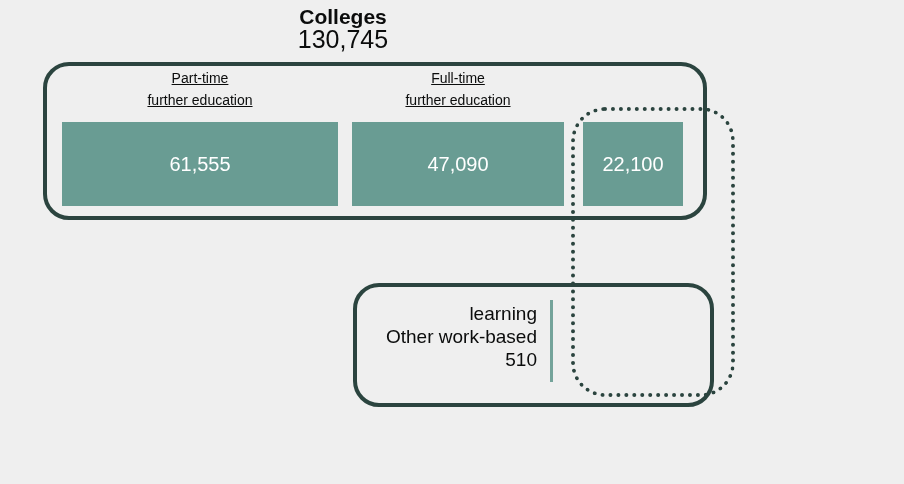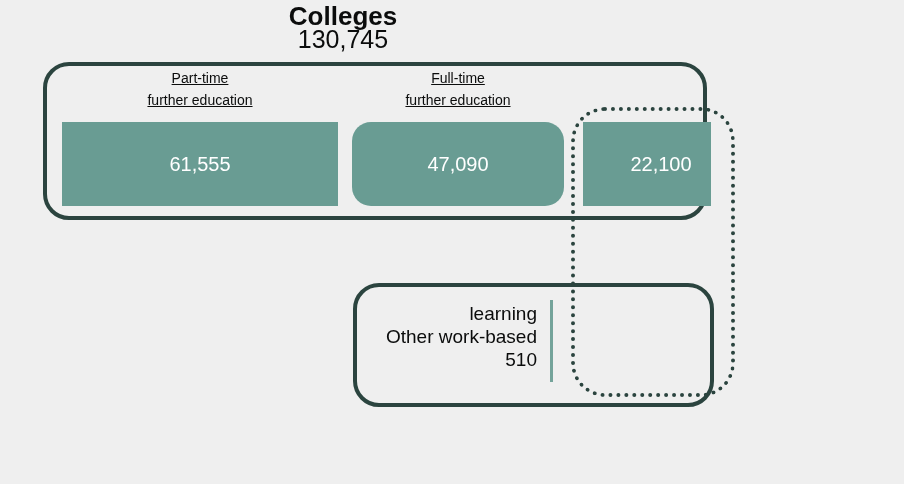--- a/index.html
+++ b/index.html
@@ -21,31 +21,31 @@
   }
   .bar{
     position:absolute;background:var(--bar,#699c93);
     display:flex;align-items:center;justify-content:center;
     color:var(--barText,#ffffff);font-size:20px;z-index:2;
   }
   .bar-label{
     position:absolute;font-size:14px;line-height:22px;text-align:center;z-index:3;text-decoration:underline;
   }
   .title-block{position:absolute;text-align:center;z-index:3;}
-  .title-line{font-size:26px;line-height:23px;font-weight:bold;display:block;}
+  .title-line{font-size:21px;line-height:23px;font-weight:bold;display:block;}
   .title-total{font-size:25px;line-height:23px;display:block;}
   .side-label{position:absolute;font-size:19px;line-height:23px;z-index:6;}
   .line{display:block;}
   
   #colleges-box{left:43px;top:62px;width:664px;height:158px;}
   #otp-box{left:353px;top:283px;width:361px;height:124px;}
   #appr-box{left:571px;top:107px;width:164px;height:290px;}
   #bar-part-time{left:62px;top:122px;width:276px;height:84px;}
-  #bar-full-time{left:352px;top:122px;width:212px;height:84px;border-radius:19px;}
-  #bar-college-appr{left:583px;top:122px;width:100px;height:84px;padding-left:28px;}
+  #bar-full-time{left:352px;top:122px;width:212px;height:84px;}
+  #bar-college-appr{left:583px;top:122px;width:100px;height:84px;}
   #bar-otp-appr{left:584px;top:299px;width:118px;height:83px;}
   #label-part-time{left:96px;top:67px;width:208px;}
   #label-full-time{left:354px;top:67px;width:208px;}
   #colleges-title{left:223px;top:5px;width:240px;}
   #otp-title{left:373px;top:415px;width:300px;}
   #appr-label{left:740px;top:240px;width:164px;text-align:center;}
   #owbl-label{left:352px;top:302px;width:185px;text-align:right;}
   #owbl-tick{position:absolute;left:550px;top:300px;width:3px;height:82px;background:var(--tick,#74a39a);z-index:2;}
 </style>
 </head>

